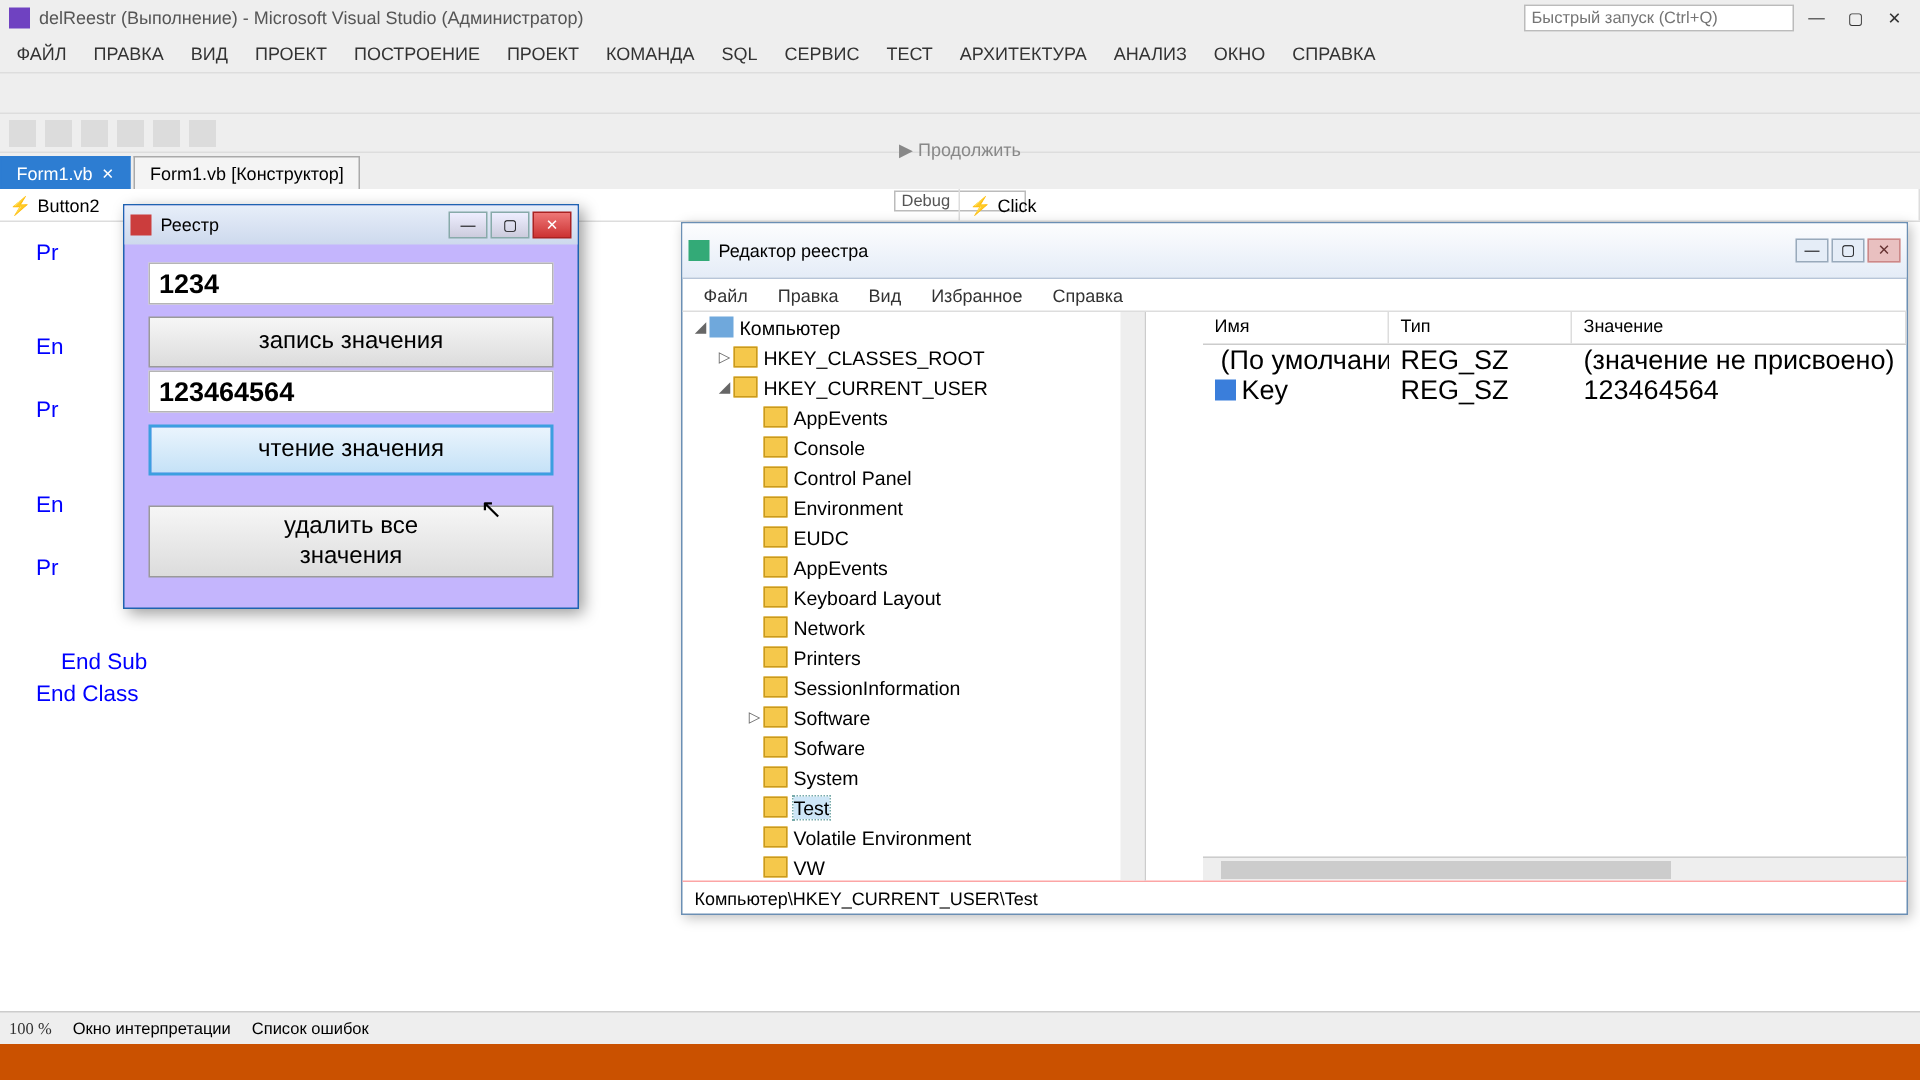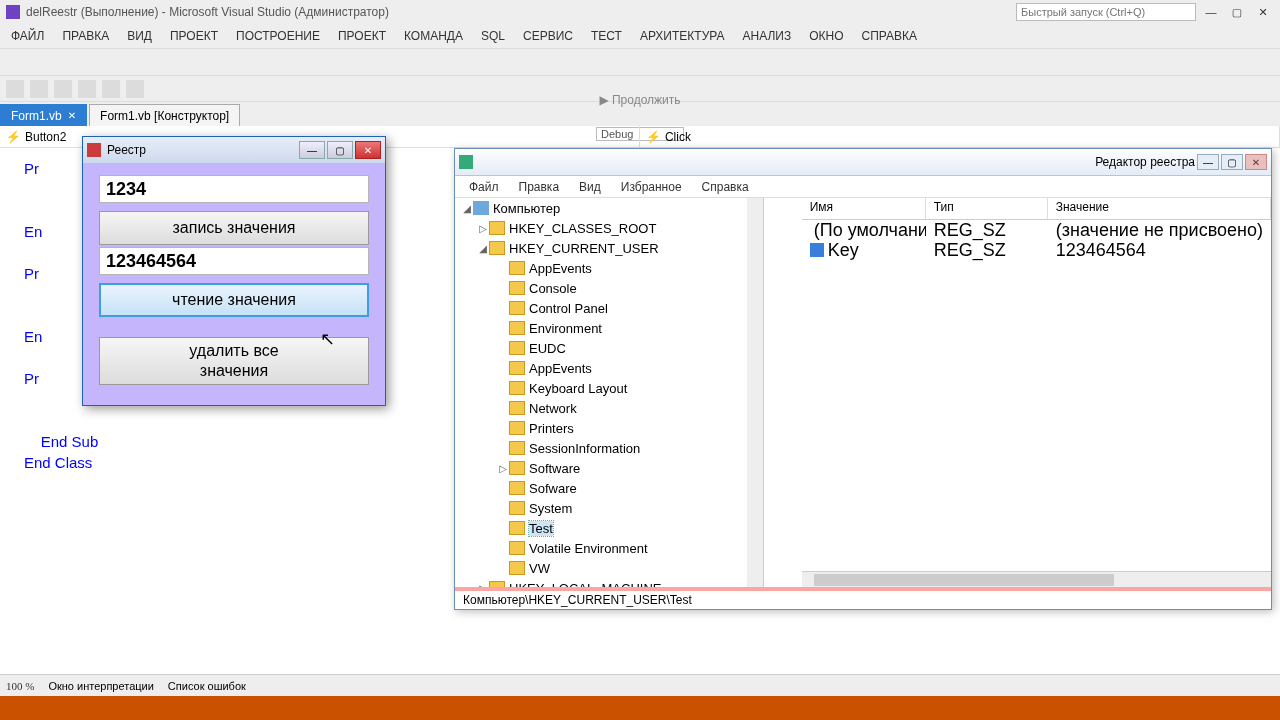--- a/index.html
+++ b/index.html
@@ -53,21 +53,21 @@
 .dlg-reestr .tbar .wbtn { width: 26px; height: 18px; margin-left: 2px; background: linear-gradient(#eef,#ccd); border: 1px solid #8aa; display: flex; align-items: center; justify-content: center; font-size: 10px; }
 .dlg-reestr .tbar .wbtn.close { background: linear-gradient(#e77,#c33); color: #fff; border-color: #a22; }
 .dlg-reestr .body { padding: 12px 16px 18px; }
 .dlg-reestr .txt { width: 100%; height: 28px; border: 1px solid #b5b5b5; background: #fff; font-size: 18px; font-weight: bold; padding: 0 6px; margin-bottom: 8px; }
 .dlg-reestr .btn { width: 100%; height: 34px; border: 1px solid #9a9a9a; background: linear-gradient(#f6f6f6,#dcdcdc); font-size: 16px; margin-bottom: 2px; }
 .dlg-reestr .btn.hl { border: 2px solid #3c9fe0; background: linear-gradient(#eaf4fd,#c5e2f7); }
 .dlg-reestr .btn.big { height: 48px; line-height: 20px; white-space: pre-line; }
 
 
 .regedit { position: absolute; left: 454px; top: 148px; width: 818px; height: 462px; background: #fff; border: 1px solid #6b8fb4; box-shadow: 2px 2px 8px rgba(0,0,0,.25); display: flex; flex-direction: column; }
-.regedit .tbar { height: 27px; background: linear-gradient(#fdfdfe,#e4ecf7); display: flex; align-items: center; padding: 0 4px; border-bottom: 1px solid #b7c5d8; text-align: right; }
+.regedit .tbar { height: 37px; background: linear-gradient(#fdfdfe,#e4ecf7); display: flex; align-items: center; padding: 0 4px; border-bottom: 1px solid #b7c5d8; }
 .regedit .tbar .ico { width: 14px; height: 14px; margin-right: 6px; background: #3a7; }
 .regedit .tbar .ttl { font-size: 12px; flex: 1; }
 .regedit .tbar .wbtn { width: 22px; height: 16px; margin-left: 2px; background: #e5edf7; border: 1px solid #9ab; font-size: 10px; display: flex; align-items: center; justify-content: center; }
 .regedit .tbar .wbtn.close { background: #e9c0c0; border-color: #c88; color: #633; }
 .regedit .menubar { height: 22px; display: flex; align-items: center; font-size: 12px; padding: 0 4px; border-bottom: 1px solid #ddd; }
 .regedit .menubar span { padding: 0 10px; color: #333; }
 .regedit .panes { flex: 1; display: flex; min-height: 0; }
 .regedit .tree { width: 334px; border-right: 1px solid #ccc; overflow: hidden; position: relative; font-size: 13px; }
 .regedit .tree .scroll { position: absolute; right: 0; top: 0; bottom: 0; width: 16px; background: #eee; }
 .regedit .tree ul { list-style: none; }
@@ -85,21 +85,21 @@
 .regedit .list .hdr { height: 22px; display: flex; border-bottom: 1px solid #ccc; font-size: 12px; }
 .regedit .list .hdr div { padding: 2px 8px; border-right: 1px solid #ddd; }
 .regedit .list .rows { flex: 1; }
 .regedit .list .r { display: flex; font-size: 18px; height: 20px; align-items: center; }
 .regedit .list .r .c { padding: 0 8px; overflow: hidden; white-space: nowrap; }
 .regedit .list .ico { width: 14px; height: 14px; margin-right: 4px; }
 .regedit .list .ico.def { background: #d44; }
 .regedit .list .ico.str { background: #3a7edb; }
 .regedit .hscroll { height: 16px; background: #eee; border-top: 1px solid #ccc; display: flex; }
 .regedit .hscroll .thumb { width: 300px; height: 12px; background: #ccc; margin: 2px 0 0 12px; }
-.regedit .status { height: 22px; border-top: 4px solid #fca5a5; font-size: 12px; padding: 2px 8px; display: flex; align-items: center; }
+.regedit .status { height: 22px; border-top: 1px solid #fca5a5; font-size: 12px; padding: 2px 8px; display: flex; align-items: center; }
 
 .cursor { position: absolute; left: 320px; top: 328px; width: 14px; height: 20px; pointer-events: none; }
 .cursor::before { content: "↖"; font-size: 18px; color: #000; }
 </style>
 </head>
 <body>
 
 <div class="vs-titlebar">
   <div class="icon"></div>
   <span>delReestr (Выполнение) - Microsoft Visual Studio (Администратор)</span>

